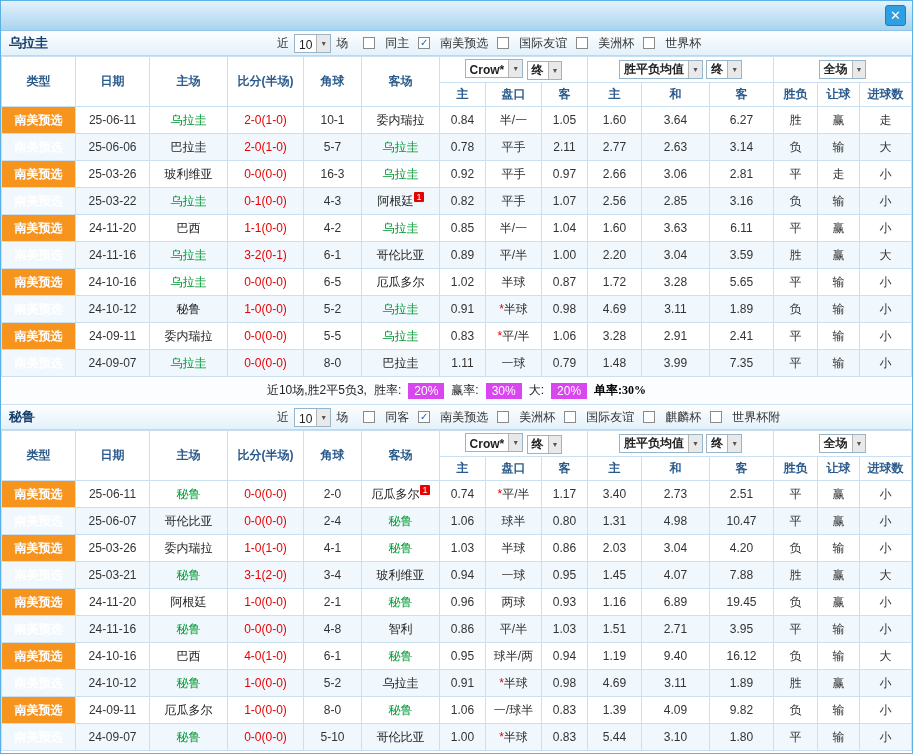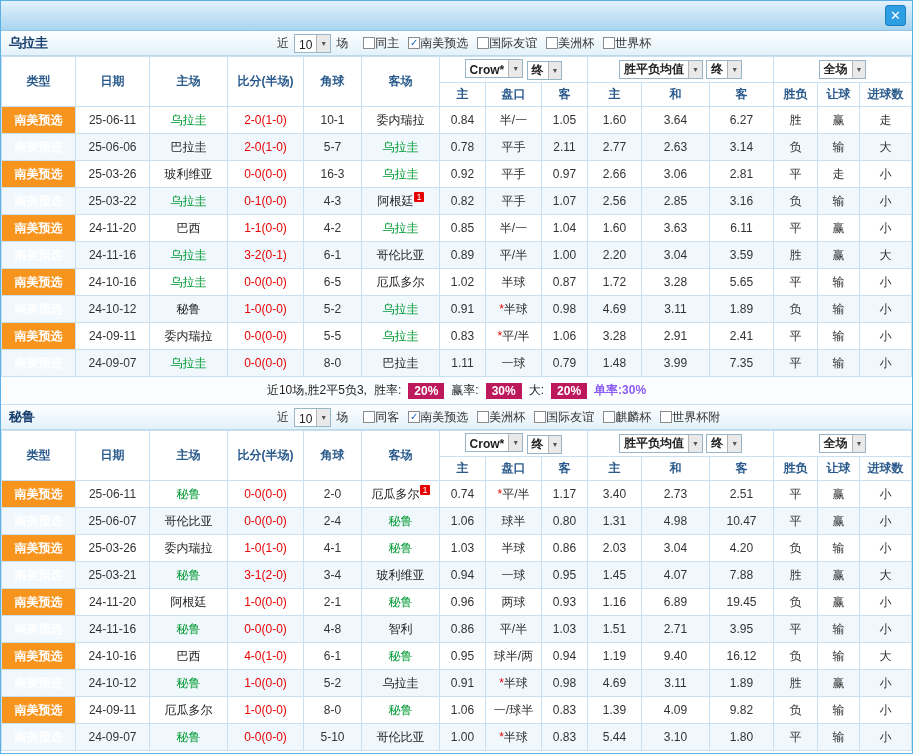--- a/index.html
+++ b/index.html
@@ -23,21 +23,21 @@
   .close { position: absolute; right: 6px; top: 4px; width: 21px; height: 21px; background: #2e9fe2;
     border: 1px solid #1d7fc0; border-radius: 3px; color: #fff; font-weight: bold; font-size: 13px;
     display: flex; align-items: center; justify-content: center; cursor: pointer; }
 
   
   .sec-head { height: 25px; flex: 0 0 25px; background: linear-gradient(#fdfeff, #e3f1fa);
     border-bottom: 1px solid #bcd9ec; display: flex; align-items: center; padding: 0 8px; }
   .sec-team { width: 268px; font-weight: bold; color: #173f6d; font-size: 13px; }
   .sec-filters { display: flex; align-items: center; gap: 5px; color: #333; }
   .cbs { display: inline-flex; align-items: center; margin-left: 10px; }
-  .cb { display: inline-flex; align-items: center; gap: 0; margin-right: 9px; cursor: pointer; }
+  .cb { display: inline-flex; align-items: center; gap: 10px; margin-right: 9px; cursor: pointer; }
   .cb .box { width: 12px; height: 12px; border: 1px solid #8a8a8a; background: #fff; display: inline-flex;
     align-items: center; justify-content: center; font-size: 10px; line-height: 10px; color: #1565c0; font-weight: bold; }
 
   
   .dd { display: inline-flex; align-items: flex-end; border: 1px solid #98b4c8; background: #fff;
     height: 19px; padding-left: 4px; cursor: pointer; font-size: 12px; color: #222; }
   .dd .arr { font-size: 7px; color: #555; background: #e9e9e9; border-left: 1px solid #b5b5b5;
     height: 100%; display: inline-flex; align-items: center; padding: 0 3px; margin-left: 4px; }
 
   
@@ -55,22 +55,22 @@
   td.score { color: #e60000; }
   .badge { background: #e60000; color: #fff; font-size: 9px; line-height: 11px; padding: 0 2px; margin-left: 1px; border-radius: 1px; }
   .c-red { color: #e60000; font-weight: normal; }
   .c-green { color: #009933; }
   .c-blue { color: #1414cc; }
   .star { color: #e60000; }
 
   
   .summary { height: 28px; flex: 0 0 28px; display: flex; align-items: center; justify-content: center;
     gap: 7px; border-bottom: 1px solid #c9e0f2; background: #fbfdff; color: #222; }
-  .pct { background: #be185d; color: #fff; padding: 1px 6px; font-weight: bold; }
-  .single { color: #8b5cf6; font-weight: bold; }
+  .pct { background: #d946ef; color: #fff; padding: 1px 6px; font-weight: normal; }
+  .single { color: #000000; font-weight: bold; font-family: Liberation Serif, serif; }
 </style>
 </head>
 <body>
 
 <div class="modal">
 
   <div class="titlebar">
     <div class="close">✕</div>
   </div>
 

